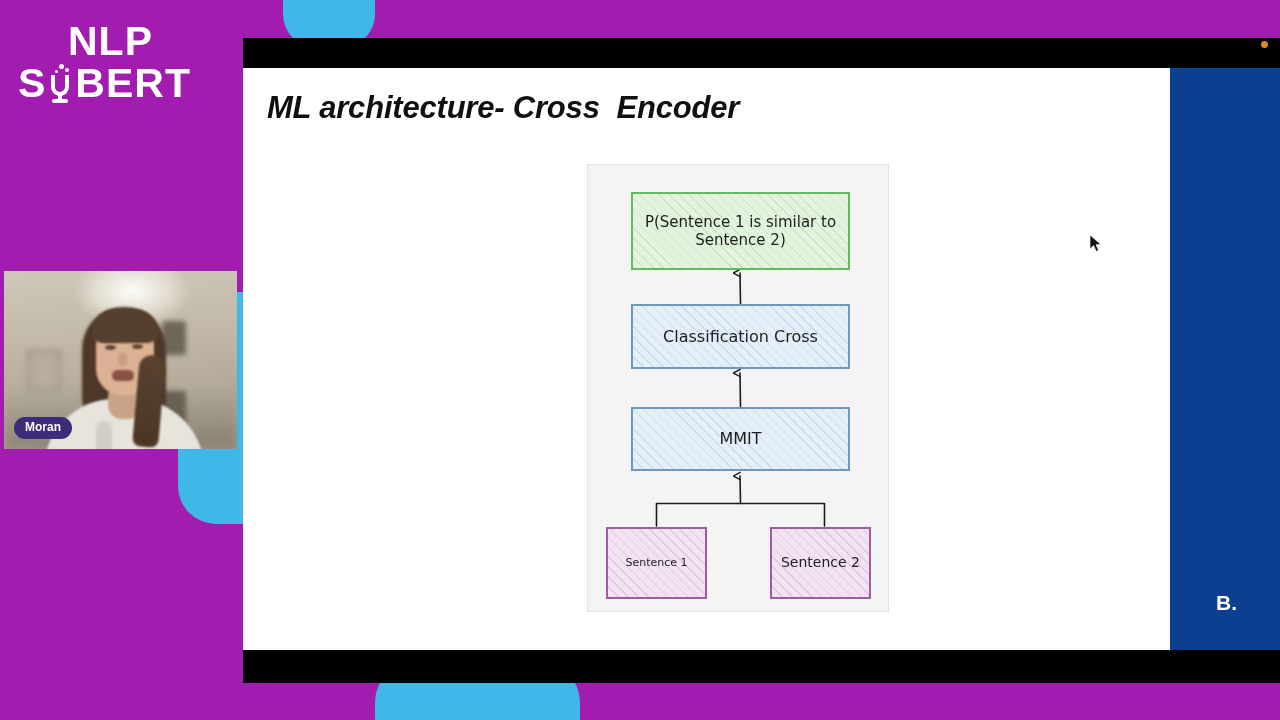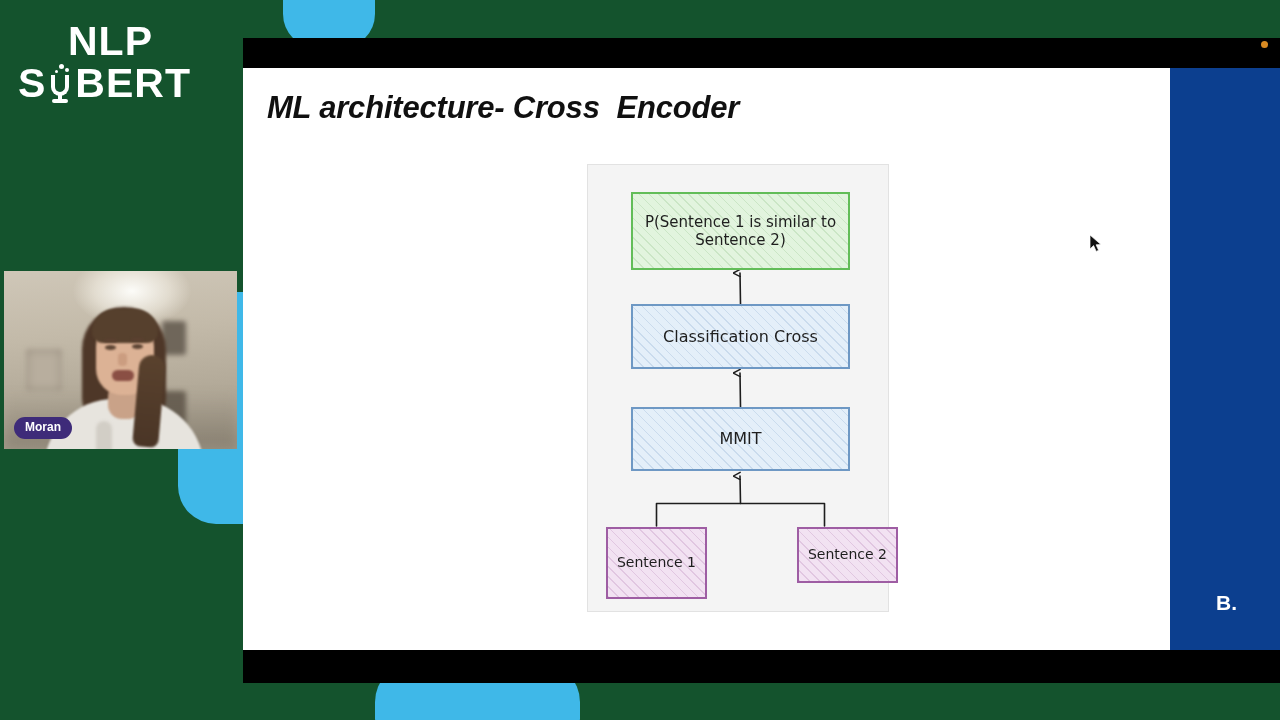--- a/index.html
+++ b/index.html
@@ -9,21 +9,21 @@
     height: 720px;
     overflow: hidden;
     background: #0aa3dc;
     font-family: "Liberation Sans", sans-serif;
   }
 
   #stage {
     position: relative;
     width: 1280px;
     height: 720px;
-    background: #14532d;
+    background: #a21caf;
     overflow: hidden;
   }
 
   
   .blob {
     position: absolute;
     background: #3fb8e8;
     border-radius: 40px;
   }
   #blob-top    { left: 283px;  top: -42px;  width: 92px;  height: 90px;  border-radius: 34px; }
@@ -320,22 +320,22 @@
     background-color: #e4eff9;
     background-image: repeating-linear-gradient(45deg, rgba(110,150,195,0.22) 0 1px, rgba(0,0,0,0) 1px 7px);
   }
   .hatch-purple {
     background-color: #f2e2f2;
     background-image: repeating-linear-gradient(45deg, rgba(170,110,170,0.24) 0 1px, rgba(0,0,0,0) 1px 7px);
   }
   #box-prob  { left: 43px;  top: 27px;  width: 219px; height: 78px;  border-color: #62bd58; font-size: 15px; padding: 0 6px; }
   #box-head  { left: 43px;  top: 139px; width: 219px; height: 65px;  border-color: #6e98c4; font-size: 16px; }
   #box-bert  { left: 43px;  top: 242px; width: 219px; height: 64px;  border-color: #6e98c4; font-size: 16px; }
-  #box-s1    { left: 18px;  top: 362px; width: 101px; height: 72px;  border-color: #9e5da3; font-size: 14px; }
-  #box-s2    { left: 182px; top: 362px; width: 101px; height: 56px;  border-color: #9e5da3; font-size: 14px; margin-left: 27px; }
+  #box-s1    { left: 18px;  top: 362px; width: 101px; height: 72px;  border-color: #9e5da3; font-size: 11px; }
+  #box-s2    { left: 182px; top: 362px; width: 101px; height: 72px;  border-color: #9e5da3; font-size: 14px; }
   #diagram-svg {
     position: absolute;
     left: 0; top: 0;
     width: 302px;
     height: 448px;
     pointer-events: none;
   }
 
   
   #cursor {

